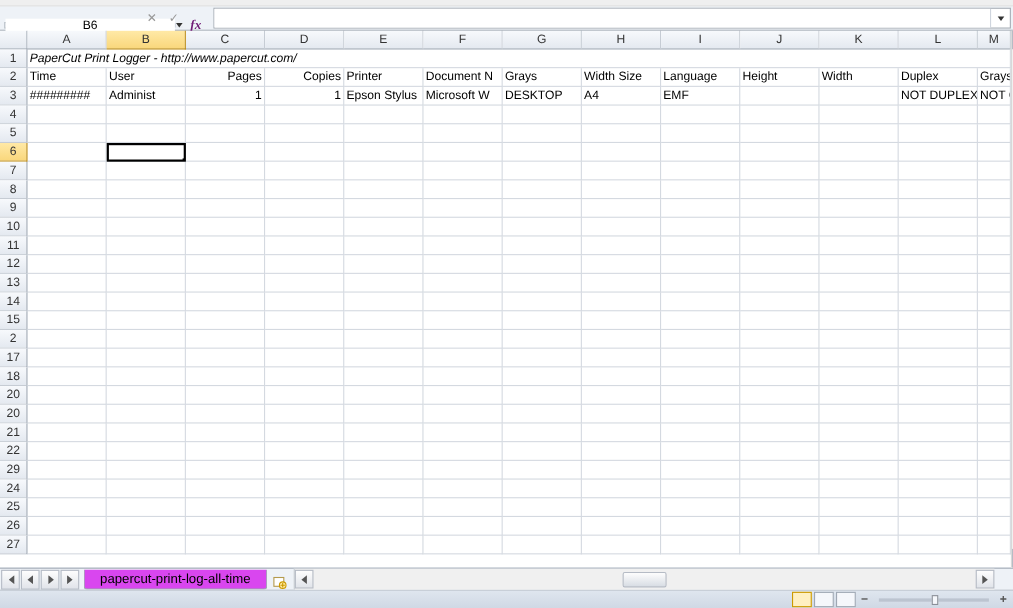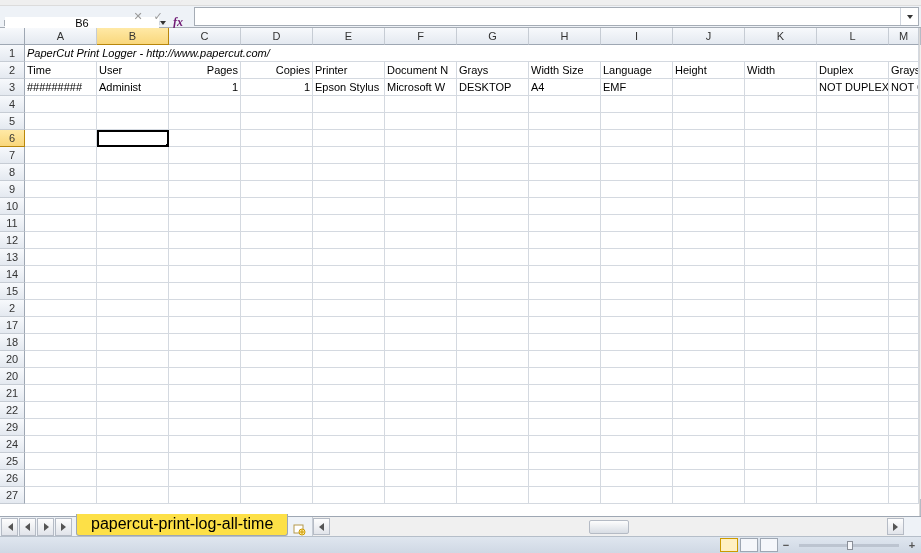--- a/index.html
+++ b/index.html
@@ -112,27 +112,27 @@
     .sbtn.down::before { border-left:4px solid transparent; border-right:4px solid transparent; border-top:5px solid #555; }
     .strack { flex:1; background:#f0f0f0; }
 
     
     .tabbar { display:flex; height: 20px; border-top: 1px solid #9ea7b3; background:#eef2f7; }
     .navbtn { width: 17px; height:18px; margin:1px 0 0 1px; background: linear-gradient(#fdfdfd,#e1e4ea); border:1px solid #b5bbc5; display:flex; align-items:center; justify-content:center; cursor:pointer; }
     .navbtn svg { width:8px; height:8px; }
     .tabs { display:flex; align-items:flex-end; margin-left: 4px; }
     .tab {
       position: relative;
-      background: #fde047;
+      background: #d946ef;
       border: 1px solid #9ea7b3;
       border-top: none;
       border-bottom-left-radius: 3px;
       border-bottom-right-radius: 3px;
       padding: 1px 14px 2px;
-      font-size: 16px;
+      font-size: 12px;
       margin-top: -1px;
       cursor: pointer;
     }
     .tab::before, .tab::after {
       content:""; position:absolute; bottom:0; width:6px; height:100%;
     }
     .tab-insert { margin-left: 4px; cursor:pointer; display:flex; align-items:center; }
     .tab-insert svg { width: 14px; height: 14px; }
 
     .htrack { flex:1; background:#f0f0f0; border-left: 1px solid #c6ccd4; display:flex; align-items:center; margin-left: 6px; }

